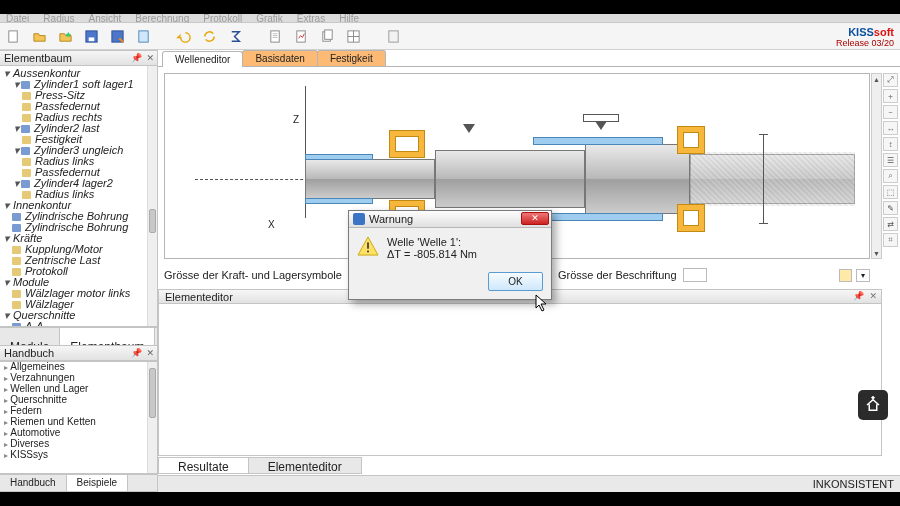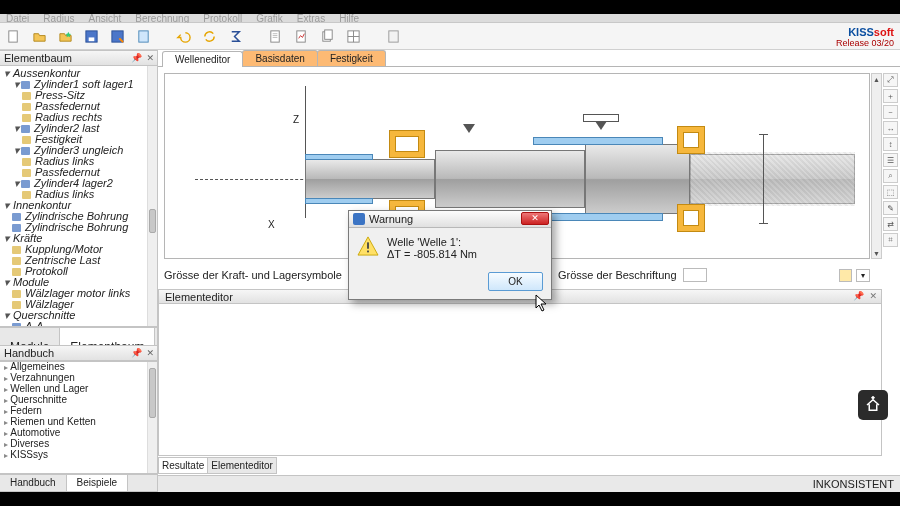--- a/index.html
+++ b/index.html
@@ -54,21 +54,21 @@
   .v-tools div{width:15px;height:14px;border:1px solid #ccc;background:#f6f6f6;font-size:8px;display:flex;align-items:center;justify-content:center;color:#555;}
   .bottom-row{position:absolute;left:6px;right:30px;top:198px;height:20px;display:flex;align-items:center;font-size:10px;color:#444;}
   .bottom-row .slider{width:180px;height:4px;background:#d0d0d0;margin:0 8px;position:relative;border-radius:2px;}
   .bottom-row .slider .kn{position:absolute;left:30%;top:-3px;width:8px;height:10px;background:#fff;border:1px solid #999;border-radius:2px;}
   .bottom-row .sq{width:13px;height:13px;border:1px solid #bbb;background:#ffe9a8;margin-left:6px;}
   .sub-title{position:absolute;left:0;right:18px;top:222px;height:15px;background:linear-gradient(#f6f6f6,#e2e2e2);border:1px solid #c4c4c4;padding:1px 6px;font-size:10px;}
   .sub-title .pin{position:absolute;right:16px;top:1px;color:#777;font-size:9px;}
   .sub-title .x{position:absolute;right:4px;top:1px;color:#777;font-size:9px;}
   .sub-body{position:absolute;left:0;right:18px;top:237px;bottom:0;background:#fff;border:1px solid #c4c4c4;border-top:none;}
   .res-tabs{position:absolute;left:0;bottom:18px;height:17px;display:flex;}
-  .res-tabs div{padding:2px 3px;font-size:10px;border:1px solid #c4c4c4;background:#e8e8e8;margin-right:-1px;}
+  .res-tabs div{padding:2px 19px;font-size:12px;border:1px solid #c4c4c4;background:#e8e8e8;margin-right:-1px;}
   .res-tabs .act{background:#fff;}
   .statusbar{position:absolute;left:0;right:0;bottom:0;height:17px;background:#e9e9e9;border-top:1px solid #c4c4c4;display:flex;justify-content:flex-end;align-items:center;padding:0 6px;font-size:10px;color:#333;margin-top:40px;}
   
   .axis{position:absolute;left:30px;right:30px;top:105px;border-top:1px dashed #555;}
   .axis-y{position:absolute;left:140px;top:12px;bottom:40px;border-left:1px solid #555;}
   .lblZ{position:absolute;left:128px;top:40px;font-size:10px;}
   .lblX{position:absolute;left:103px;bottom:28px;font-size:10px;}
   .shaft{position:absolute;left:140px;top:60px;width:552px;height:90px;}
   .seg{position:absolute;background:linear-gradient(#e9e9e9,#b9b9b9 49%,#9f9f9f 51%,#cccccc);border:1px solid #777;}
   .hatch{position:absolute;background:repeating-linear-gradient(45deg,#d6d6d6 0,#d6d6d6 2px,#bcbcbc 2px,#bcbcbc 4px);border:1px solid #888;}

